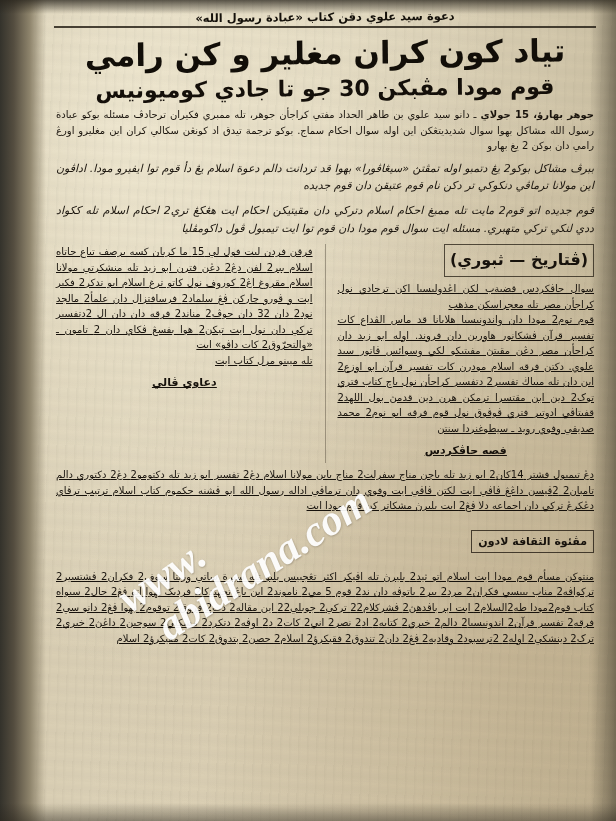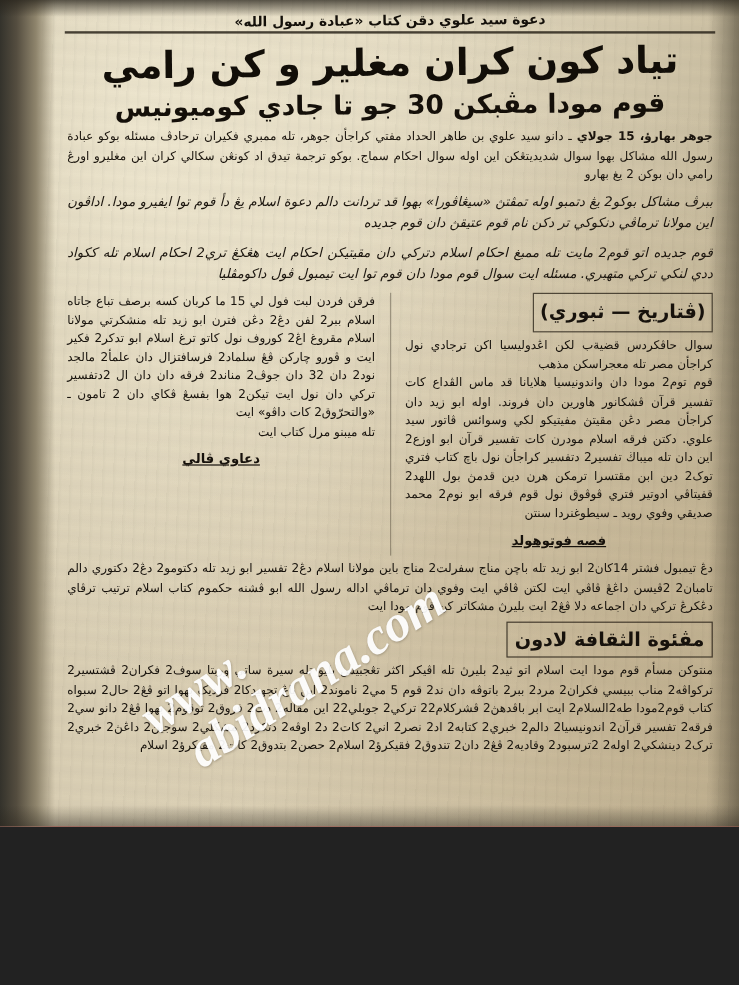--- a/index.html
+++ b/index.html
@@ -3,23 +3,23 @@
 <meta charset="utf-8">
 <style>
   html, body {
     margin: 0;
     padding: 0;
     background: #222;
   }
   .page {
     position: relative;
     width: 616px;
-    height: 689px;
+    height: 821px;
     overflow: hidden;
-    background: #ef4444;
+    background: #8b5cf6;
     font-family: "DejaVu Sans", sans-serif;
   }
 
   
   .paper {
     position: absolute;
     inset: 0;
     background:
       radial-gradient(ellipse at 20% 15%, rgba(255,250,230,0.55) 0%, rgba(255,250,230,0) 55%),
       radial-gradient(ellipse at 85% 80%, rgba(190,170,135,0.55) 0%, rgba(190,170,135,0) 60%),
@@ -132,20 +132,21 @@
     display: flex;
     flex-direction: row;
     gap: 12px;
     margin: 4px 8px 0 8px;
   }
   .col {
     flex: 1 1 50%;
     font-size: 10px;
     line-height: 1.55;
     text-align: justify;
+    text-decoration: underline;
   }
   .col-sep {
     width: 1px;
     background: rgba(40,32,20,0.35);
   }
   .boxed {
     border: 1px solid rgba(35,28,18,0.75);
     padding: 3px 5px;
     display: inline-block;
     font-size: 16px;
@@ -157,24 +158,24 @@
     font-weight: bold;
     text-align: center;
     margin: 6px 0 4px 0;
     text-decoration: underline;
   }
   .sec-title.small { font-size: 11px; }
 
   .quote-box {
     border: 1px solid rgba(35,28,18,0.8);
     padding: 2px 6px;
-    font-size: 16px;
+    font-size: 11px;
     font-weight: bold;
     display: inline-block;
-    margin: 4px 0;
+    margin: 16px 0;
   }
 
   
   .script {
     font-family: "DejaVu Sans", sans-serif;
     direction: rtl;
     unicode-bidi: isolate;
   }
 
   
@@ -225,21 +226,21 @@
 
     <div class="para script">ببرڤ مشاکل بوکو2 يڠ دتمبو اوله تمڤتڽ «سيڠاڤورا» بهوا قد تردانت دالم دعوة اسلام يڠ دأ قوم توا ايفيرو مودا. اداڤون اين مولانا ترماڤي دنکوکي تر دکن نام قوم عتيقڽ دان قوم جديده</div>
 
     <div class="para script">قوم جديده اتو قوم2 مايت تله ممبغ احکام اسلام دترکي دان مقيتيکن احکام ايت هڠکڠ تري2 احکام اسلام تله ککواد ددي لنکي ترکي متهبري. مسئله ايت سوال قوم مودا دان قوم توا ايت تيمبول ڤول داكومڤليا</div>
 
     <div class="cols">
       <div class="col script">
         <span class="boxed">(ڤتاريخ — ثبوري)</span>
         <div>سوال حاڤکردس قضيةب لکن اڠدوليسيا اکن ترجادي نول کراجأن مصر تله معجراسکن مذهب</div>
         <div>قوم توم2 مودا دان واندونيسيا هلايانا قد ماس الڤداع کات تفسير قرآن ڤشکانور هاورين دان فروند. اوله ابو زيد دان کراجأن مصر دڠن مقيتڽ مفيتيکو لکي وسوائس ڤاتور سيد علوي. دکتن فرقه اسلام مودرن کات تفسير قرآن ابو اوزع2 اين دان تله ميباڬ تفسير2 دتفسير کراجأن نول باچ کتاب فتري توک2 دين ابن مقتسرا ترمکن هرن دين قدمڽ بول اللهد2 قفيتاڤي ادوتير فتري ڤوڤوق نول قوم فرقه ابو نوم2 محمد صديقي وفوي رويد ـ سيطوغنردا سنتن</div>
-        <div class="sec-title small">فصه فوتوهولد</div>
+        <div class="sec-title small">فصه حاڤکردس</div>
       </div>
       <div class="col-sep"></div>
       <div class="col script">
         <div>فرقن فردن لبت فول لي 15 ما کربان کسه برصف تباع جاتاه اسلام ببر2 لفن دڠ2 دڠن فترن ابو زيد تله منشکرتي مولانا اسلام مقروغ اڠ2 کوروف نول کاتو ترغ اسلام ابو تدکر2 فکير ايت و ڤورو چارکن ڤڠ سلماد2 فرسافتزال دان علمأ2 مالجد نود2 دان 32 دان جوڤ2 مناند2 فرقه دان دان ال 2دتفسير ترکي دان نول ايت تيکن2 هوا بفسڠ ڤکاي دان 2 تامون ـ «والتحرّوق2 کات داڤو» ايت</div>
         <div>تله ميبنو مرل کتاب ايت</div>
         <div class="sec-title small">دعاوي ڤالي</div>
       </div>
     </div>
 
     <div class="cols">

